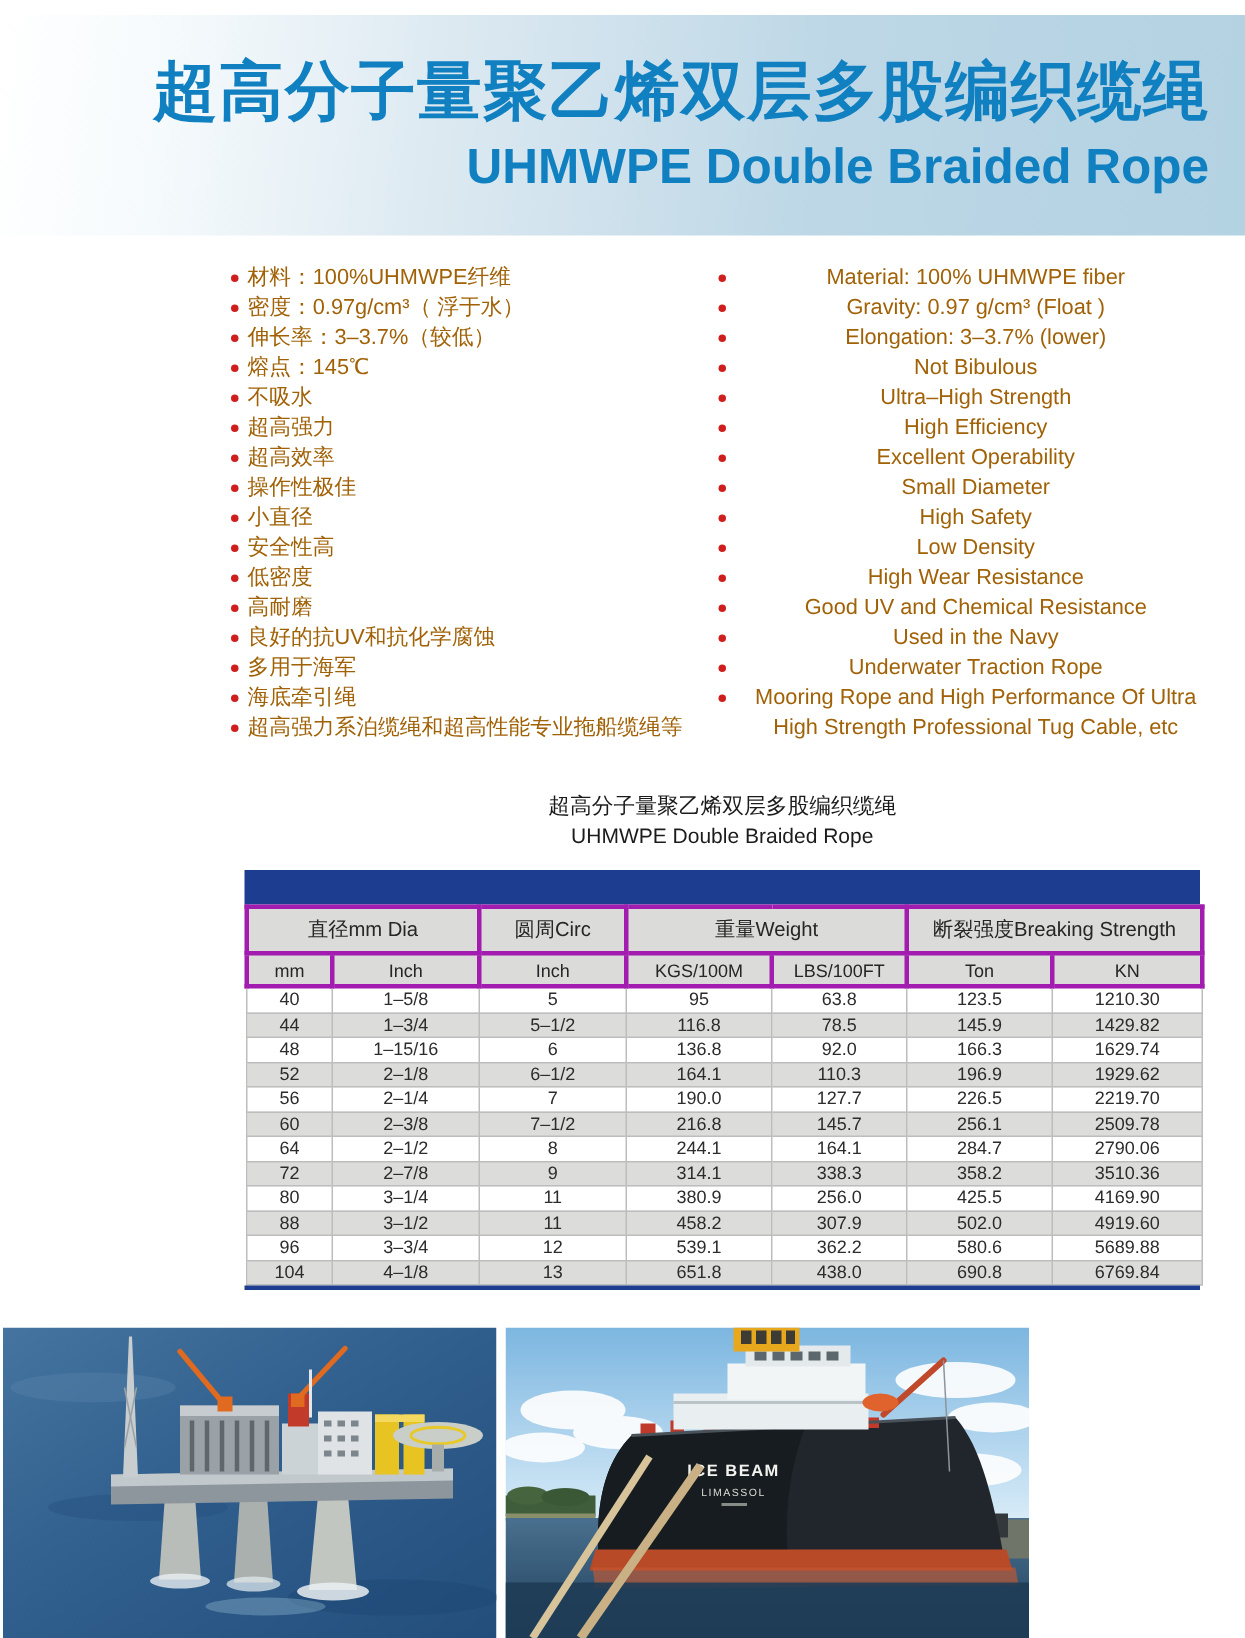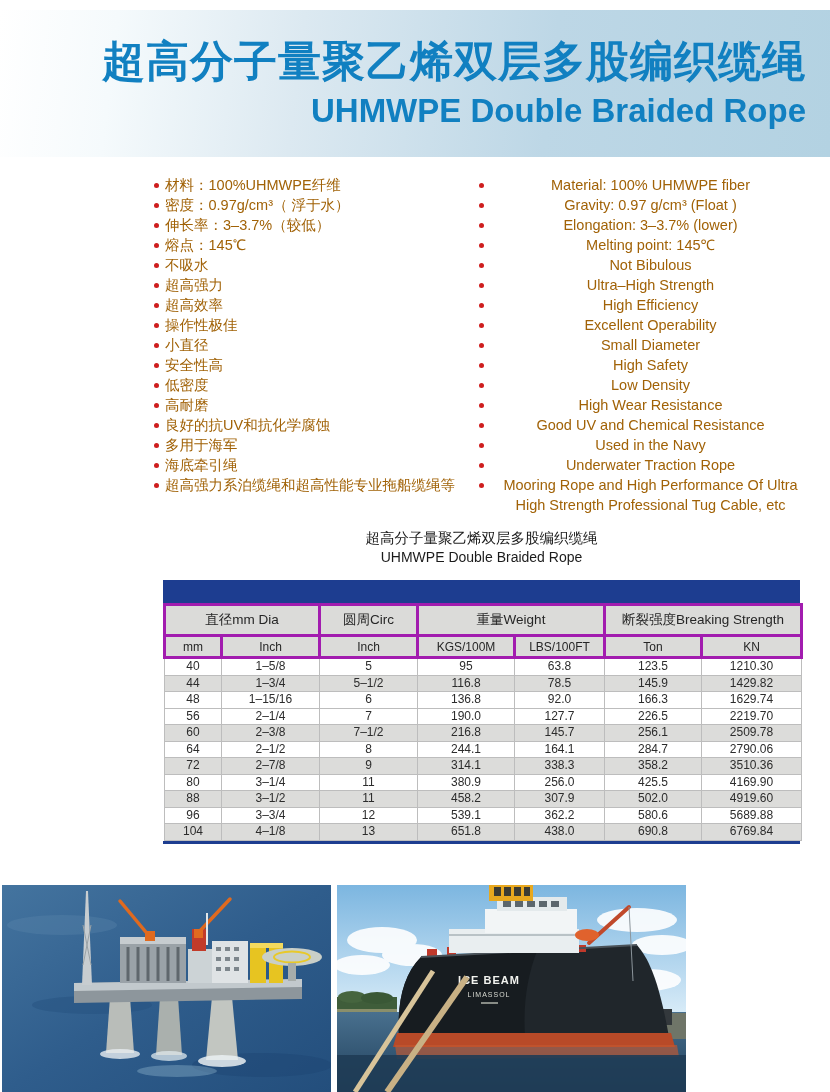--- a/index.html
+++ b/index.html
@@ -80,21 +80,20 @@
       <li><span class="bullet"></span><span>高耐磨</span></li>
       <li><span class="bullet"></span><span>良好的抗UV和抗化学腐蚀</span></li>
       <li><span class="bullet"></span><span>多用于海军</span></li>
       <li><span class="bullet"></span><span>海底牵引绳</span></li>
       <li><span class="bullet"></span><span>超高强力系泊缆绳和超高性能专业拖船缆绳等</span></li>
     </ul>
   <ul class="features features-en">
       <li><span class="bullet"></span><span>Material: 100% UHMWPE fiber</span></li>
       <li><span class="bullet"></span><span>Gravity: 0.97 g/cm³ (Float )</span></li>
       <li><span class="bullet"></span><span>Elongation: 3–3.7% (lower)</span></li>
-      <li><span class="bullet"></span><span>Melting point: 145℃</span></li>
       <li><span class="bullet"></span><span>Not Bibulous</span></li>
       <li><span class="bullet"></span><span>Ultra–High Strength</span></li>
       <li><span class="bullet"></span><span>High Efficiency</span></li>
       <li><span class="bullet"></span><span>Excellent Operability</span></li>
       <li><span class="bullet"></span><span>Small Diameter</span></li>
       <li><span class="bullet"></span><span>High Safety</span></li>
       <li><span class="bullet"></span><span>Low Density</span></li>
       <li><span class="bullet"></span><span>High Wear Resistance</span></li>
       <li><span class="bullet"></span><span>Good UV and Chemical Resistance</span></li>
       <li><span class="bullet"></span><span>Used in the Navy</span></li>
@@ -156,20 +155,29 @@
             <td>1429.82</td>
           </tr>
           <tr>
             <td>48</td>
             <td>1–15/16</td>
             <td>6</td>
             <td>136.8</td>
             <td>92.0</td>
             <td>166.3</td>
             <td>1629.74</td>
+          </tr>
+          <tr class="alt">
+            <td>52</td>
+            <td>2–1/8</td>
+            <td>6–1/2</td>
+            <td>164.1</td>
+            <td>110.3</td>
+            <td>196.9</td>
+            <td>1929.62</td>
           </tr>
           <tr>
             <td>56</td>
             <td>2–1/4</td>
             <td>7</td>
             <td>190.0</td>
             <td>127.7</td>
             <td>226.5</td>
             <td>2219.70</td>
           </tr>

